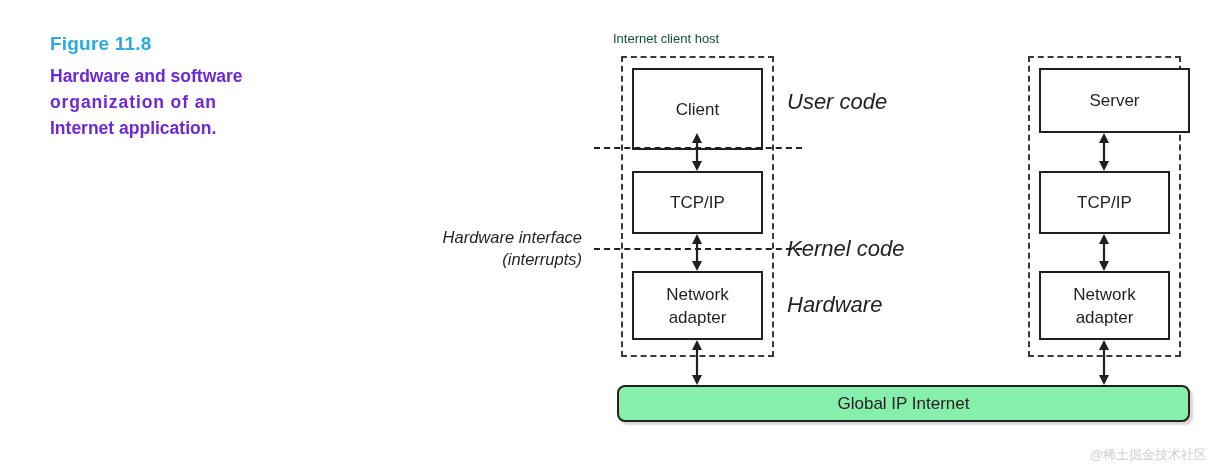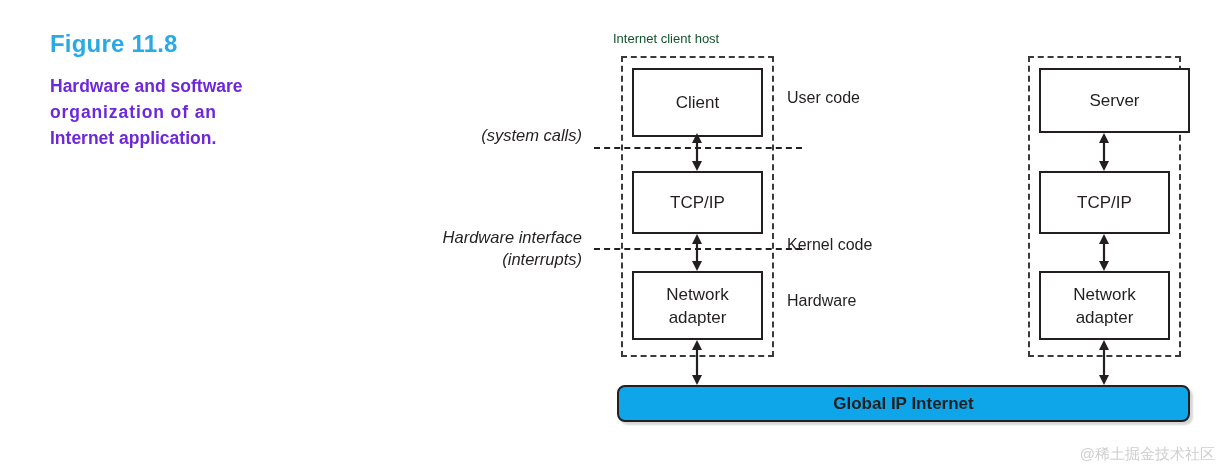--- a/index.html
+++ b/index.html
@@ -17,26 +17,26 @@
   }
 
   
   #caption {
     position: absolute;
     left: 50px;
     top: 31px;
     width: 300px;
   }
   #figure-number {
-    font-size: 24px;
+    font-size: 19px;
     font-weight: 700;
     color: #29ABE2;
     letter-spacing: 0.2px;
     line-height: 26px;
-    margin-bottom: 16px;
+    margin-bottom: 6px;
   }
   #figure-caption-text {
     font-size: 17.5px;
     font-weight: 700;
     color: #6d28d9;
     line-height: 26px;
   }
   .cap-line { display: block; white-space: nowrap; }
   .cap-line.l2 { letter-spacing: 0.9px; }
 
@@ -71,21 +71,21 @@
     align-items: center;
     justify-content: center;
     text-align: center;
     font-size: 17px;
     color: #231f20;
     line-height: 23px;
   }
   .layer-box span { display: block; }
 
   
-  #client-box-app     { left: 632px; top: 68px;  width: 131px; height: 69px; }
+  #client-box-app     { left: 632px; top: 68px;  width: 131px; height: 82px; }
   #client-box-tcp     { left: 632px; top: 171px; width: 131px; height: 63px; }
   #client-box-adapter { left: 632px; top: 271px; width: 131px; height: 69px; }
   
   #server-box-app     { left: 1039px; top: 68px;  width: 151px; height: 65px; }
   #server-box-tcp     { left: 1039px; top: 171px; width: 131px; height: 63px; }
   #server-box-adapter { left: 1039px; top: 271px; width: 131px; height: 69px; }
 
   
   .v-arrow {
     position: absolute;
@@ -111,54 +111,55 @@
     text-align: right;
     line-height: 22px;
     white-space: nowrap;
   }
   #annot-sockets  { left: 330px; top: 124px; width: 252px; }
   #annot-hardware { left: 330px; top: 226px; width: 252px; }
 
   
   .layer-annot {
     position: absolute;
-    font-size: 16px;
+    font-style: italic;
+    font-size: 22px;
     color: #231f20;
     white-space: nowrap;
   }
   #annot-user     { left: 787px; top: 89px; }
   #annot-kernel   { left: 787px; top: 192px; margin-top: 44px; }
   #annot-hardware-layer { left: 787px; top: 292px; }
 
   
   #internet-bar {
     position: absolute;
     left: 617px;
     top: 385px;
     width: 573px;
     height: 37px;
-    background: #0ea5e9;
+    background: #86efac;
     border: 2.5px solid #231f20;
     border-radius: 8px;
     box-sizing: border-box;
     display: flex;
     align-items: center;
     justify-content: center;
     font-size: 17px;
-    font-weight: 700;
+    font-weight: 400;
     color: #231f20;
     box-shadow: 3px 3px 2px rgba(0,0,0,0.16);
   }
 
   
   #watermark {
     position: absolute;
-    right: 14px;
+    right: 22px;
     bottom: 8px;
-    font-size: 15px;
+    font-size: 13px;
     color: #cfcfcf;
     white-space: nowrap;
   }
 </style>
 </head>
 <body>
 
 <div id="page">
 
   <div id="caption">
@@ -242,21 +243,20 @@
       <line x1="9" y1="6" x2="9" y2="39" stroke="#231f20" stroke-width="2.2"></line>
       <polygon points="9,0 4,10 14,10" fill="#231f20"></polygon>
       <polygon points="9,45 4,35 14,35" fill="#231f20"></polygon>
     </svg>
   </div>
 
   <div class="iface-line" id="iface-sockets"></div>
   <div class="iface-line" id="iface-hardware"></div>
 
   <div class="iface-annot" id="annot-sockets">
-    <div>(system calls)</div>
   </div>
   <div class="iface-annot" id="annot-hardware">
     <div>Hardware interface</div>
     <div>(interrupts)</div>
   </div>
 
   <div class="layer-annot" id="annot-user">User code</div>
   <div class="layer-annot" id="annot-kernel">Kernel code</div>
   <div class="layer-annot" id="annot-hardware-layer">Hardware</div>
 

